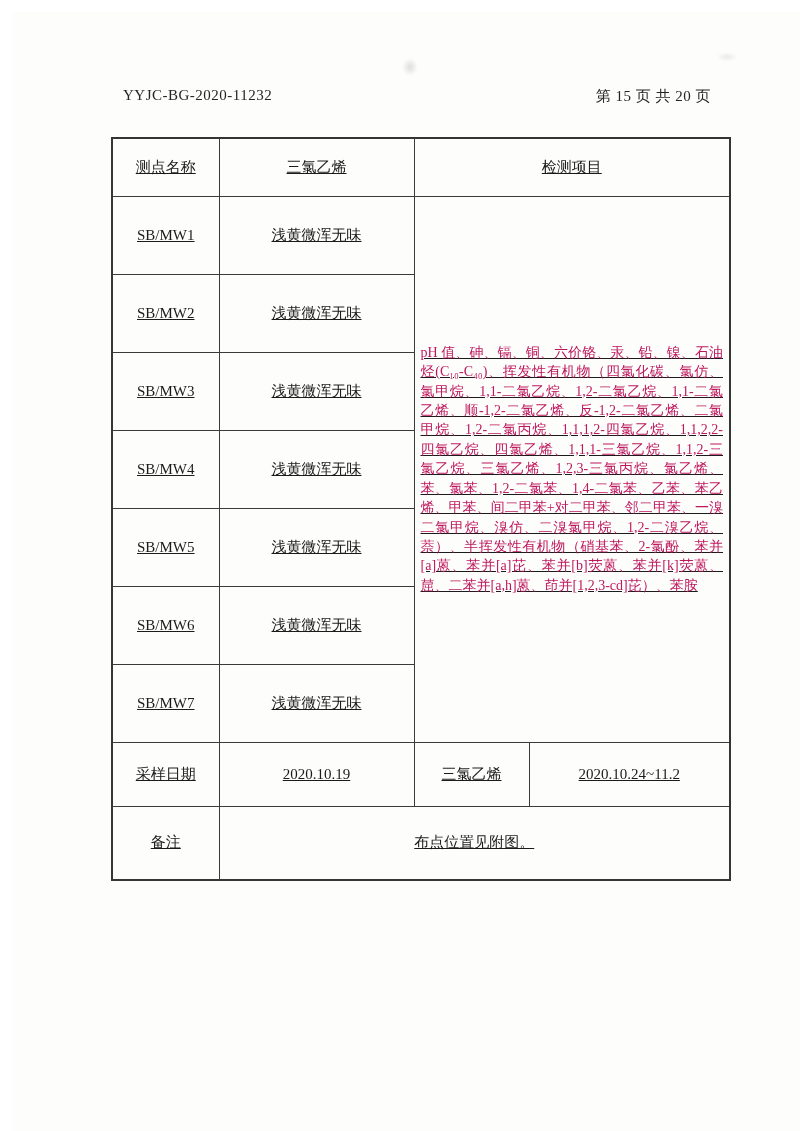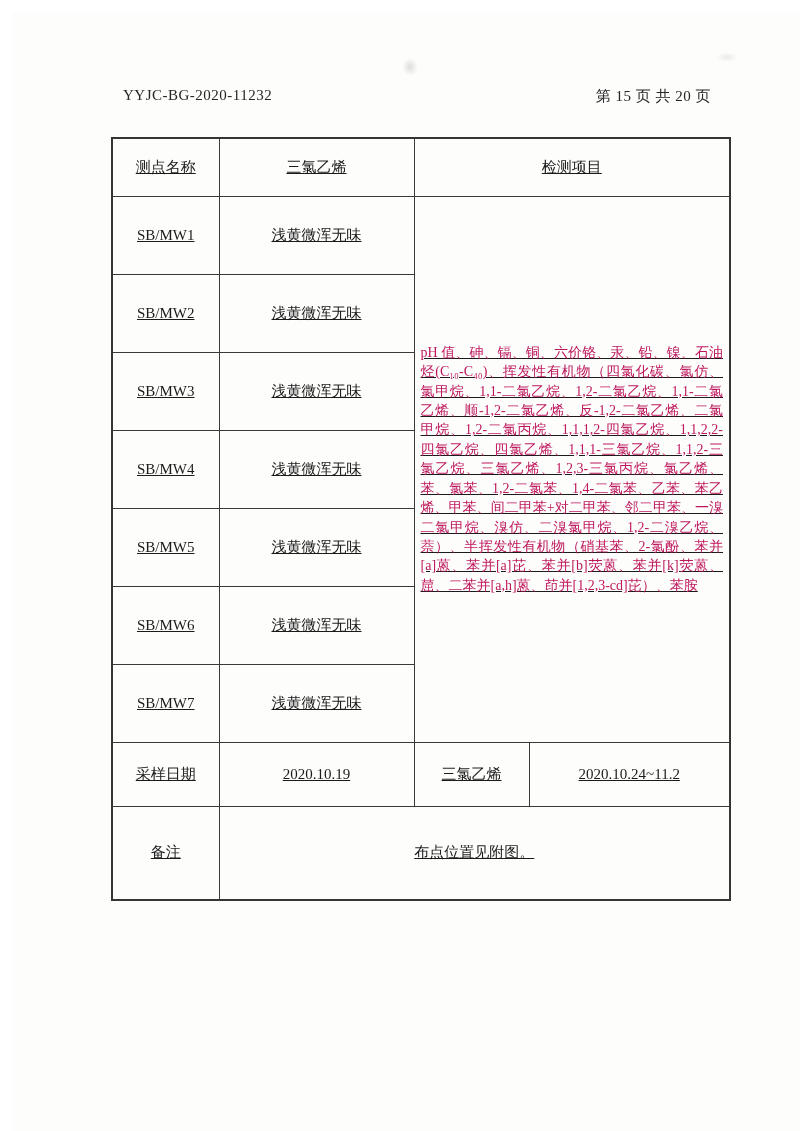--- a/index.html
+++ b/index.html
@@ -29,21 +29,21 @@
   .main-table td {
     border:1px solid #3a3a3a;
     text-align:center; vertical-align:middle;
     font-size:15px; color:#1b1b1b;
     padding:2px;
     text-decoration:underline;
   }
   .header-row td { height:58px; }
   .data-row td  { height:78px; }
   .date-row td  { height:64px; }
-  .remark-row td{ height:94px; }
+  .remark-row td{ height:74px; }
   .items-cell   { padding:6px 5px; }
   .items-text   {
     text-align:justify; font-size:14px; line-height:19.4px;
     color:#be185d;
   }
   .remark-cell  { text-align:left; padding-left:9px; }
   .scan-artifact {
     position:absolute; pointer-events:none;
     background:radial-gradient(ellipse at center, rgba(110,110,110,0.22), rgba(110,110,110,0) 70%);
   }

